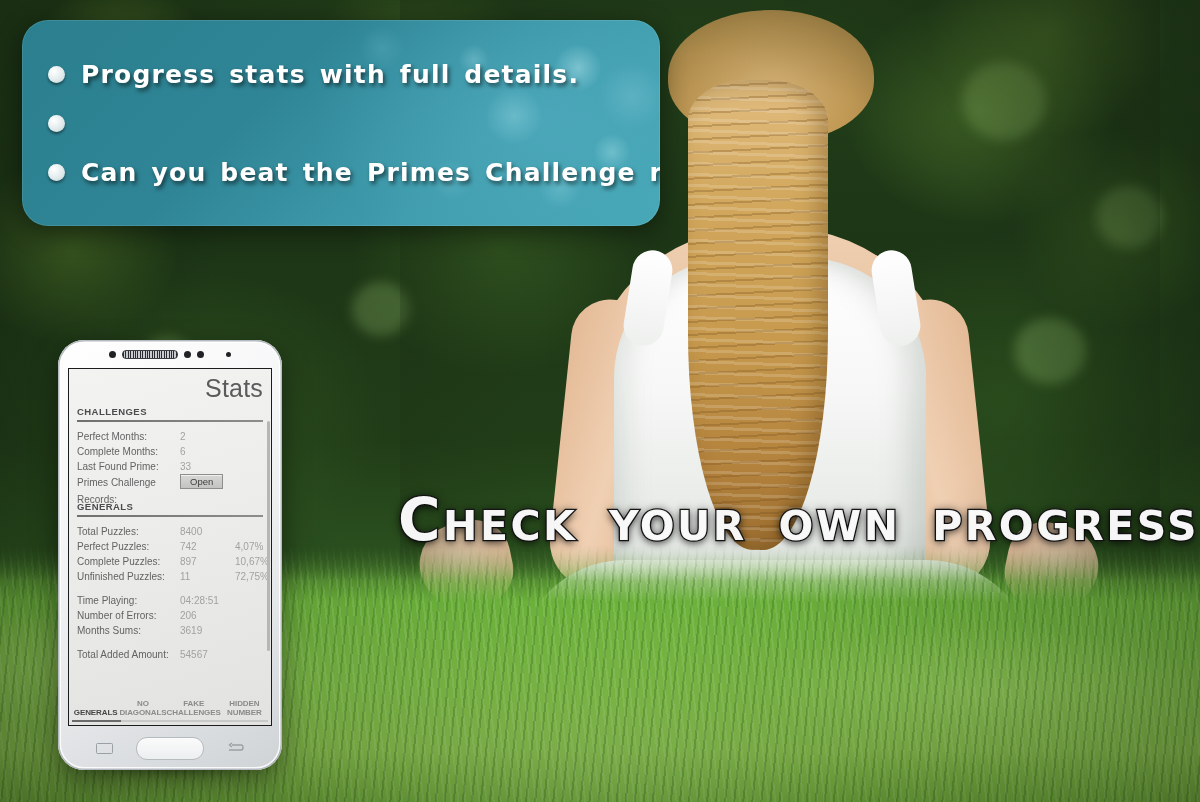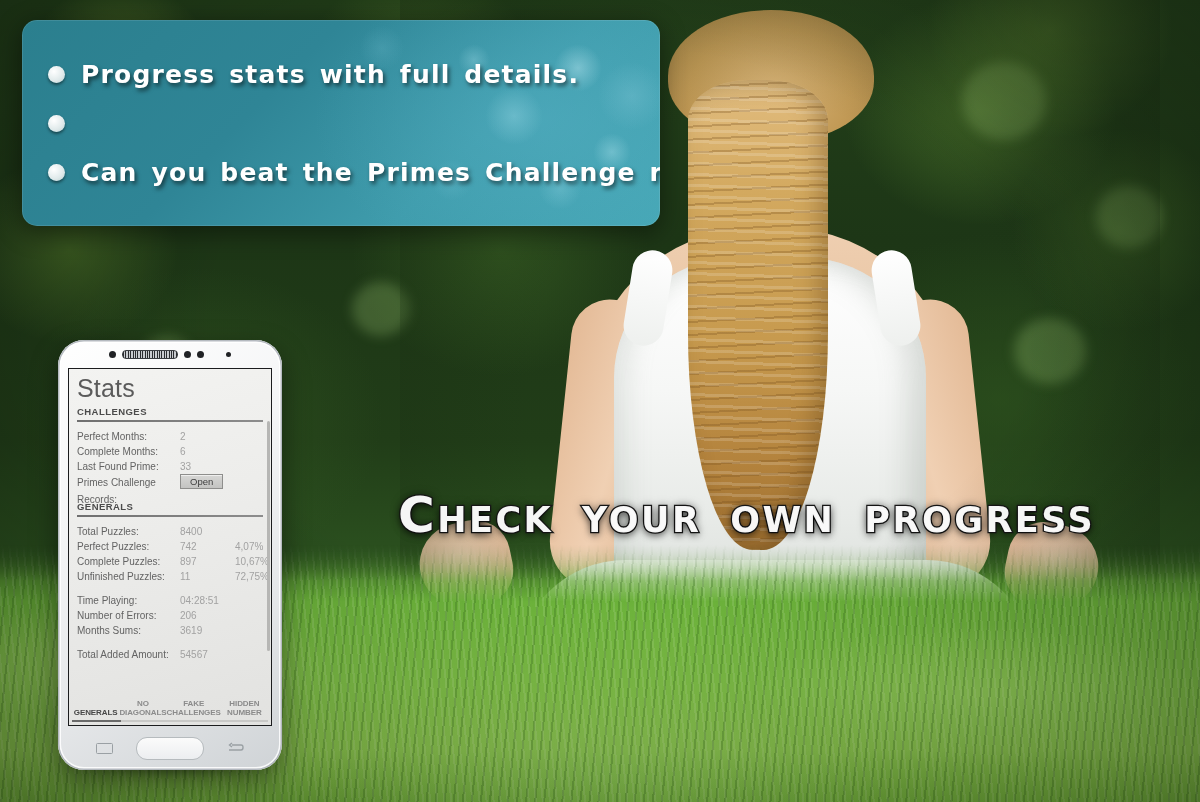--- a/index.html
+++ b/index.html
@@ -156,21 +156,21 @@
     position: absolute; inset: 0;
     background: radial-gradient(ellipse 420px 520px at 380px 420px, rgba(0,0,0,0) 60%, rgba(25,45,18,.30) 100%);
     pointer-events: none;
   }
 
   
   .callout {
     position: absolute;
     left: 22px; top: 20px;
     width: 638px; height: 206px;
-    border-radius: 15px;
+    border-radius: 26px;
     background:
       radial-gradient(circle 34px at 556px 48px,  rgba(175,225,235,.50), transparent 70%),
       radial-gradient(circle 40px at 492px 96px,  rgba(150,215,228,.42), transparent 72%),
       radial-gradient(circle 26px at 590px 132px, rgba(165,222,232,.42), transparent 72%),
       radial-gradient(circle 30px at 538px 168px, rgba(140,208,222,.34), transparent 72%),
       radial-gradient(circle 46px at 610px 76px,  rgba(130,200,216,.34), transparent 74%),
       radial-gradient(circle 22px at 452px 40px,  rgba(160,218,230,.34), transparent 72%),
       radial-gradient(circle 28px at 430px 160px, rgba(120,195,212,.26), transparent 74%),
       radial-gradient(circle 30px at 360px 28px,  rgba(120,195,212,.22), transparent 74%),
       radial-gradient(ellipse 300px 200px at 520px 100px, rgba(90,180,200,.40), transparent 76%),
@@ -204,21 +204,21 @@
     text-shadow: 2px 3px 4px rgba(0,0,0,.55);
     white-space: nowrap;
   }
 
   
   .headline {
     position: absolute;
     left: 398px; top: 486px;
     width: 770px;
     font-family: "DejaVu Sans", sans-serif;
-    font-size: 50px;
+    font-size: 58px;
     font-weight: 700;
     font-variant: small-caps;
     letter-spacing: 2.5px;
     word-spacing: 9px;
     color: rgba(255,255,255,.96);
     -webkit-text-stroke: 2.6px #1c1c1c;
     paint-order: stroke fill;
     text-shadow: 0 0 10px rgba(0,0,0,.55), 0 3px 7px rgba(0,0,0,.5);
     white-space: nowrap;
   }
@@ -258,20 +258,21 @@
   .screen-inner { position: relative; height: 100%; padding: 4px 8px 0 8px; box-sizing: border-box; }
 
   .app-title {
     font-family: "Liberation Sans", sans-serif;
     font-size: 25px;
     font-weight: 400;
     color: #5b5b5b;
     line-height: 1.05;
     margin: 2px 0 5px 0;
     letter-spacing: .2px;
+    text-align: right;
   }
   .sect-head {
     font-size: 9.5px;
     font-weight: 700;
     color: #4b4b4b;
     letter-spacing: .45px;
     margin-bottom: 3px;
   }
   .sect-rule {
     height: 2px;

